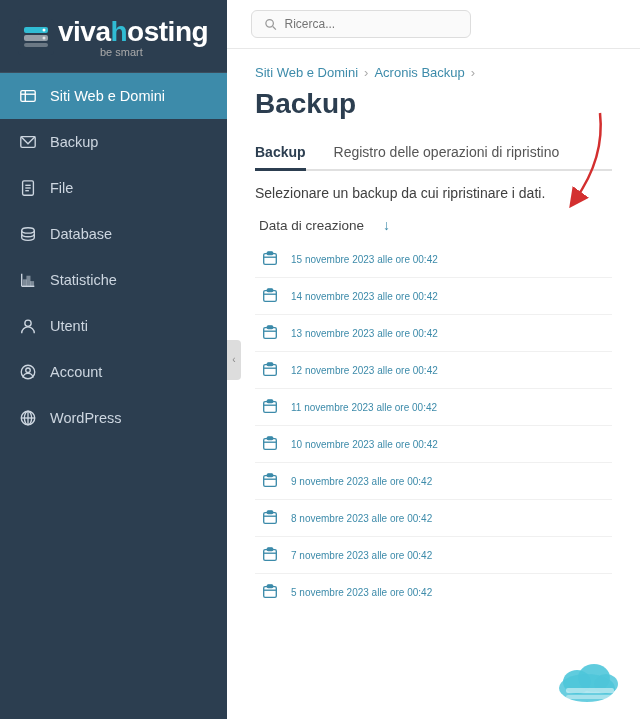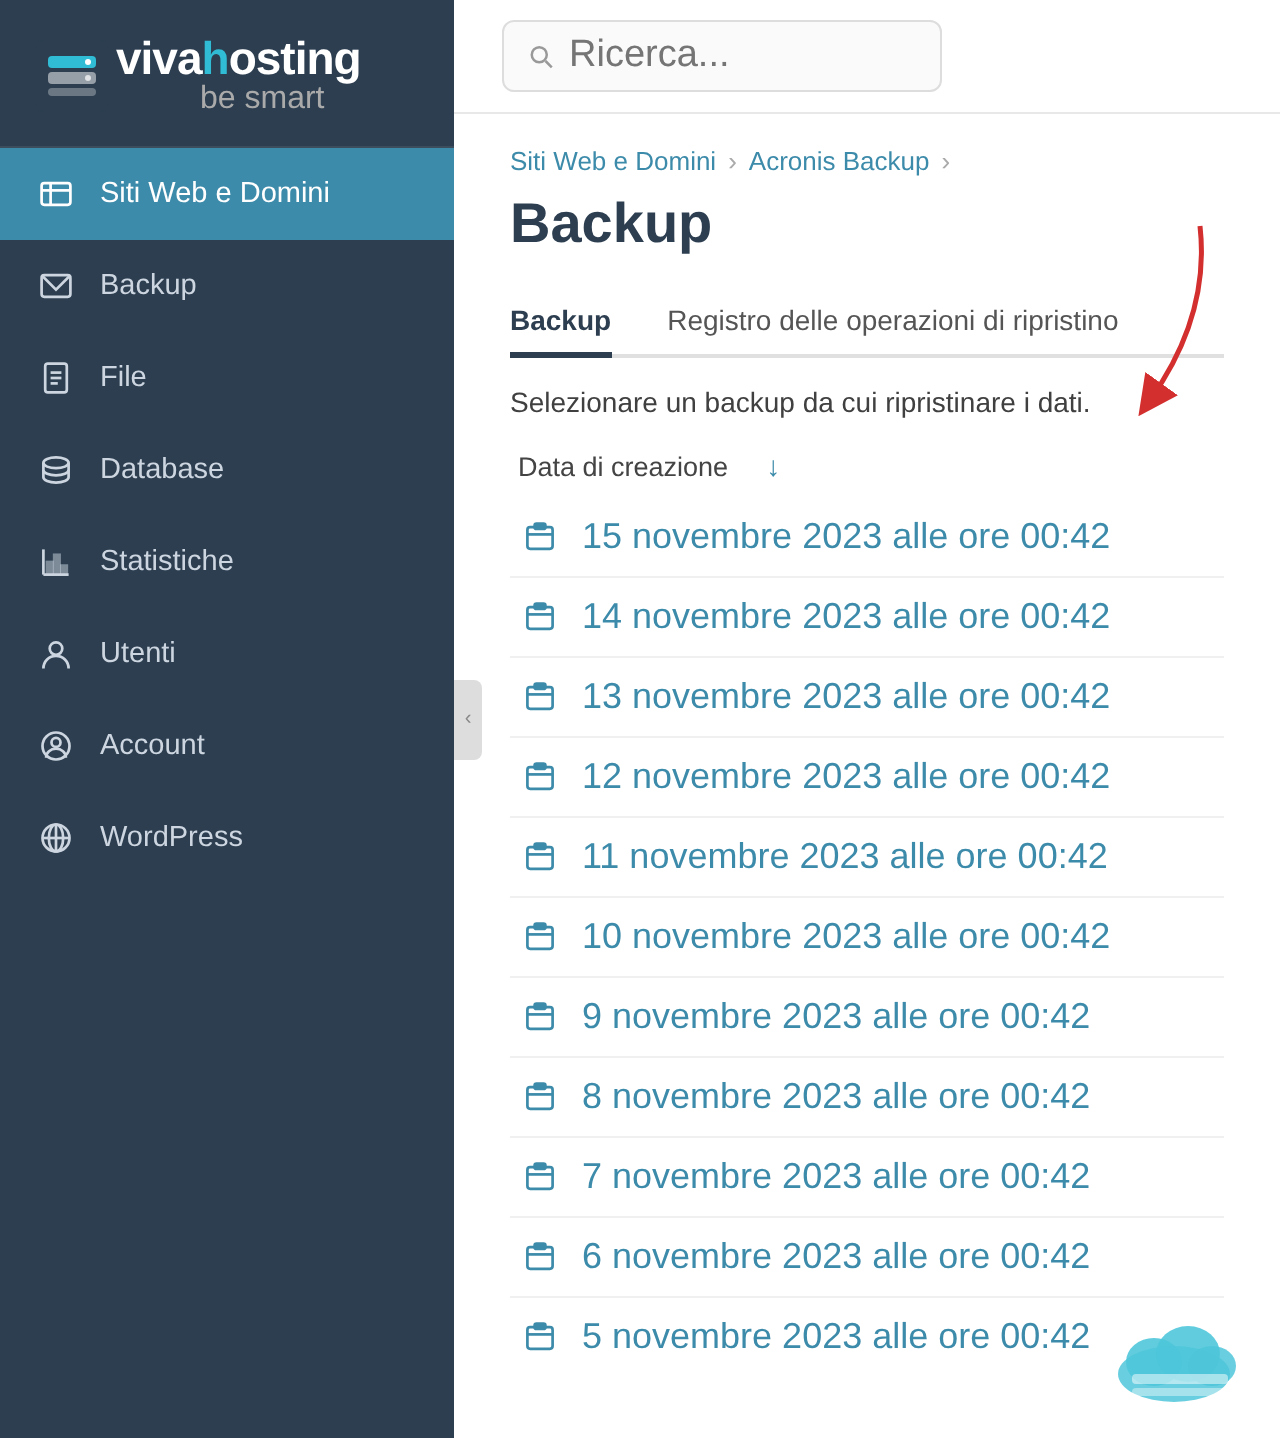--- a/index.html
+++ b/index.html
@@ -12,29 +12,29 @@
       background: #2c3e50;
       display: flex;
       flex-direction: column;
       height: 719px;
     }
     .logo-area {
       padding: 16px 18px 14px 18px;
       border-bottom: 1px solid rgba(255,255,255,0.08);
     }
     .logo-text {
-      font-size: 23px;
+      font-size: 28px;
       font-weight: 700;
       color: #fff;
       letter-spacing: -0.5px;
       text-align: center;
     }
     .logo-text span.blue { color: #30bcd4; }
     .logo-tagline {
-      font-size: 16px;
+      font-size: 11px;
       color: #aaa;
       margin-top: -2px;
       padding-left: 42px;
     }
     .logo-row { display: flex; align-items: center; gap: 4px; }
     .logo-icon { width: 36px; height: 36px; }
 
     .nav-item {
       display: flex;
       align-items: center;
@@ -83,21 +83,21 @@
       border: 1px solid #ddd;
       border-radius: 6px;
       padding: 6px 12px;
       width: 220px;
       background: #fafafa;
     }
     .search-box input {
       border: none;
       background: transparent;
       outline: none;
-      font-size: 19px;
+      font-size: 12px;
       color: #666;
       width: 100%;
     }
 
     
     .content {
       padding: 16px 28px 16px 28px;
       flex: 1;
       overflow-y: auto;
     }
@@ -171,21 +171,21 @@
     .backup-icon {
       color: #3d8baa;
       width: 22px;
       display: flex;
       align-items: center;
       justify-content: center;
       flex-shrink: 0;
     }
     .backup-link {
       color: #3d8baa;
-      font-size: 18px;
+      font-size: 10px;
       text-decoration: none;
       cursor: pointer;
     }
 
     
     .sidebar-collapse {
       position: absolute;
       left: 227px;
       top: 50%;
       transform: translateY(-50%);
@@ -465,30 +465,20 @@
     <a class="backup-link">7 novembre 2023 alle ore 00:42</a>
   </li>
         <li class="backup-item">
     <span class="backup-icon">
       <svg width="18" height="18" viewBox="0 0 20 20" fill="none" stroke="#3d8baa" stroke-width="1.5">
         <rect x="3" y="4" width="14" height="12" rx="1.5"></rect>
         <line x1="3" y1="8" x2="17" y2="8"></line>
         <rect x="7" y="2" width="6" height="3" rx="1" fill="#3d8baa"></rect>
       </svg>
     </span>
-    <a class="backup-link">6 novembre 2023 alle ore 00:42</a>
-  </li>
-        <li class="backup-item">
-    <span class="backup-icon">
-      <svg width="18" height="18" viewBox="0 0 20 20" fill="none" stroke="#3d8baa" stroke-width="1.5">
-        <rect x="3" y="4" width="14" height="12" rx="1.5"></rect>
-        <line x1="3" y1="8" x2="17" y2="8"></line>
-        <rect x="7" y="2" width="6" height="3" rx="1" fill="#3d8baa"></rect>
-      </svg>
-    </span>
     <a class="backup-link">5 novembre 2023 alle ore 00:42</a>
   </li>
       </ul>
   </div>
 
   <svg class="red-arrow" viewBox="0 0 70 100">
     <defs>
       <marker id="arrowhead" markerWidth="8" markerHeight="8" refX="4" refY="4" orient="auto">
         <path d="M0,0 L8,4 L0,8 Z" fill="#d32f2f"></path>
       </marker>

